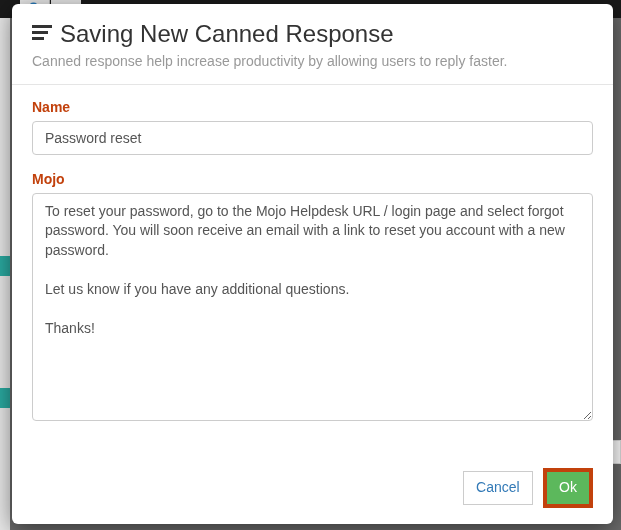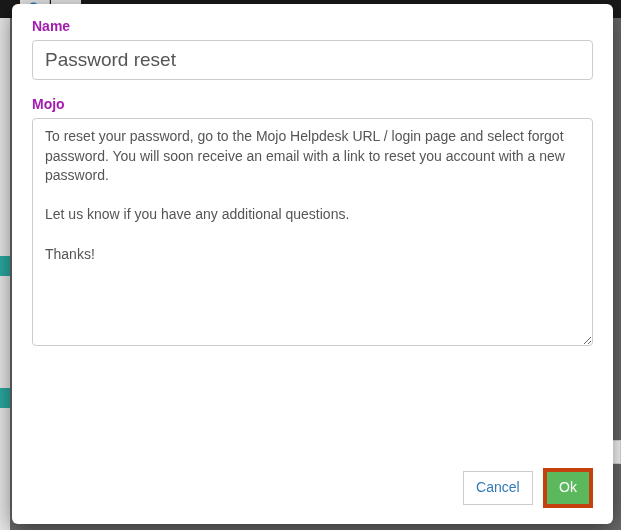--- a/index.html
+++ b/index.html
@@ -97,28 +97,28 @@
     .icon-lines span:nth-child(1){ top:0; width:20px; }
     .icon-lines span:nth-child(2){ top:6px; width:16px; }
     .icon-lines span:nth-child(3){ top:12px; width:12px; }
     .modal-body {
       padding: 14px 20px 0 20px;
       flex: 1;
     }
     .form-label {
       font-size: 14px;
       font-weight: bold;
-      color: #a21caf;
+      color: #c2410c;
       display: block;
       margin-bottom: 6px;
     }
     .form-input {
       width: 100%;
       padding: 8px 12px;
-      font-size: 19px;
+      font-size: 14px;
       color: #555;
       border: 1px solid #ccc;
       border-radius: 4px;
       background: #fff;
       margin-bottom: 16px;
       font-family: inherit;
     }
     .form-textarea {
       width: 100%;
       height: 228px;
@@ -176,20 +176,31 @@
     </svg>
 </div>
 <div class="bg-toolbar-btn2">▼</div>
 <div class="bg-sidebar">
   <div class="bg-accent" style="top:238px"></div>
   <div class="bg-accent" style="top:370px"></div>
 </div>
 <div class="bg-panel-right"></div>
 
 <div class="modal">
+  <div class="modal-header">
+    <h2 class="modal-title">
+      <span class="icon-lines">
+          <span></span>
+          <span></span>
+          <span></span>
+        </span>
+      <span>Saving New Canned Response</span>
+    </h2>
+    <div class="modal-subtitle">Canned response help increase productivity by allowing users to reply faster.</div>
+  </div>
 
   <div class="modal-body">
     <label class="form-label">Name</label>
     <input type="text" class="form-input" value="Password reset" style="">
 
     <label class="form-label">Mojo</label>
     <textarea class="form-textarea" style="">To reset your password, go to the Mojo Helpdesk URL / login page and select forgot password. You will soon receive an email with a link to reset you account with a new password.
 
 Let us know if you have any additional questions.
 

